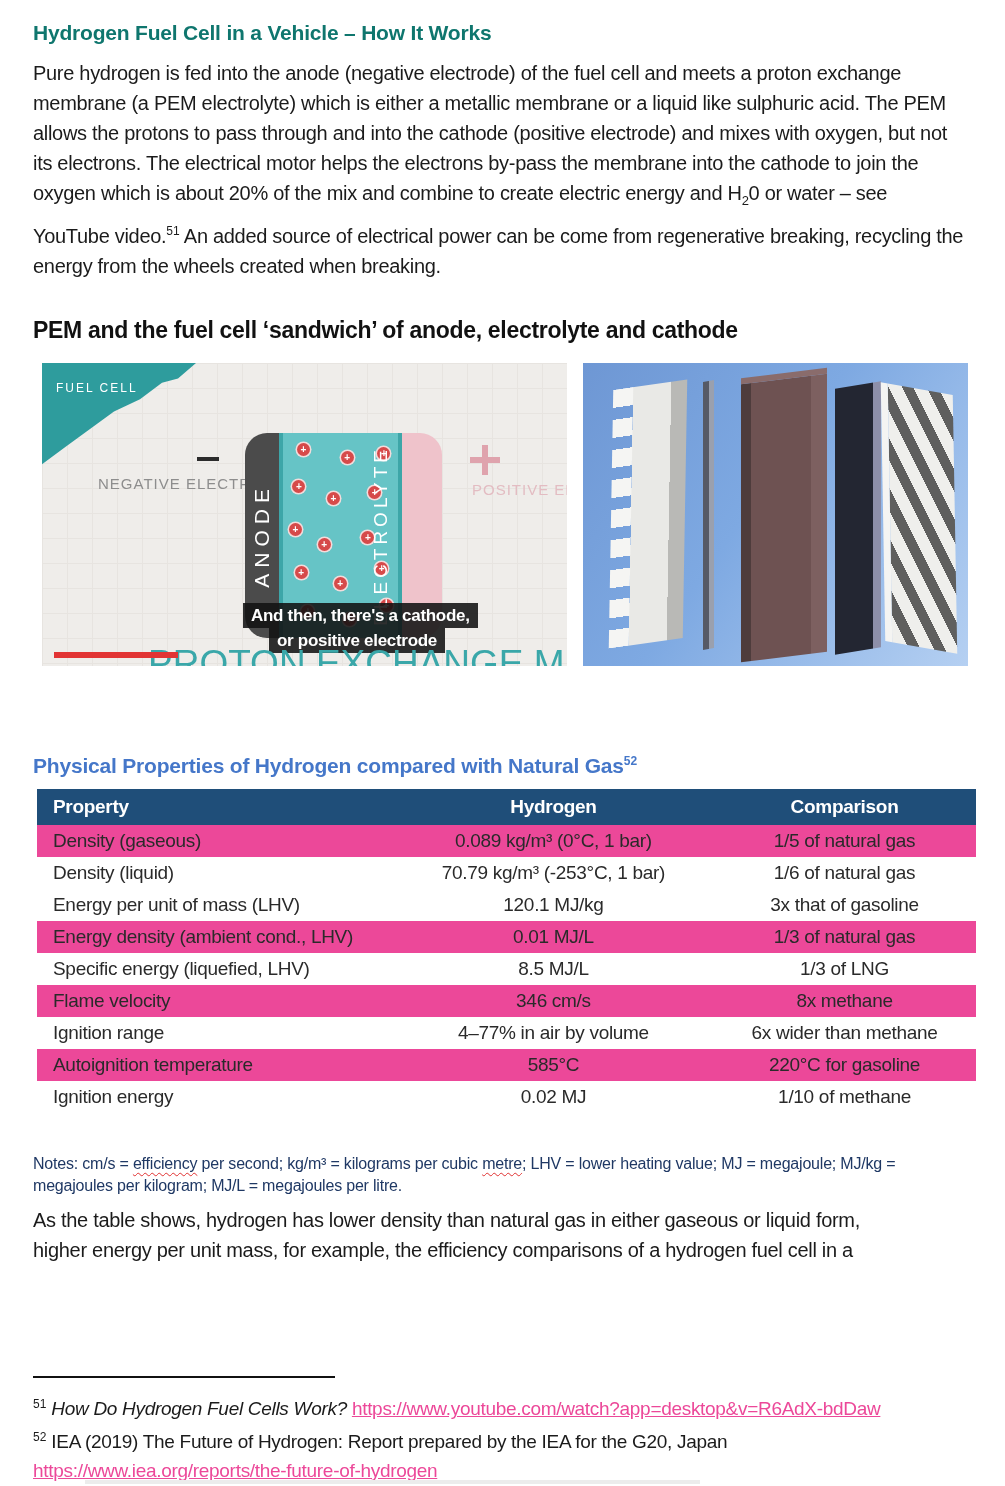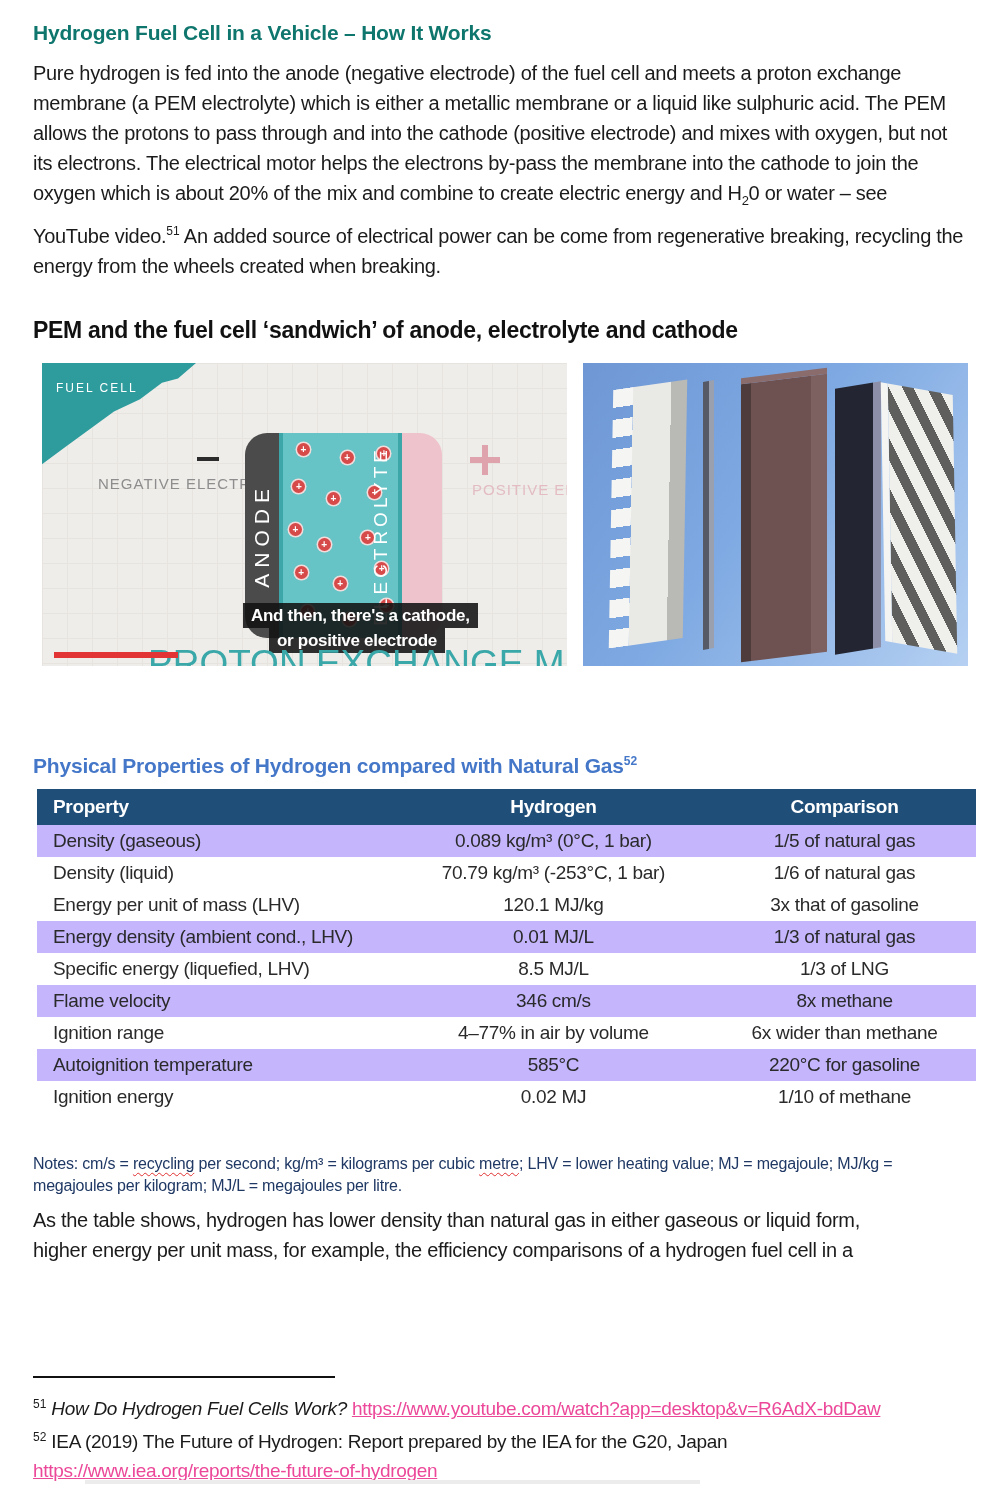--- a/index.html
+++ b/index.html
@@ -126,21 +126,21 @@
   }
   table.props thead th {
     background:#1F4E79; color:#fff; font-weight:700; height:36px; padding:0;
   }
   th.col-prop { width:38%; text-align:left; padding-left:16px !important; }
   th.col-h2   { width:34%; text-align:center; }
   th.col-comp { width:28%; text-align:center; }
   table.props td { height:32px; padding:0; }
   td.col-prop { text-align:left; padding-left:16px !important; }
   td.col-h2, td.col-comp { text-align:center; }
-  tr.shaded td { background:#c4b5fd; }
+  tr.shaded td { background:#ec4899; }
   .table-notes {
     margin:12px 40px 0 33px; font-size:16px; line-height:22px;
     color:#1F3864; letter-spacing:-0.2px;
   }
   .sic { text-decoration:underline wavy #e03131; text-decoration-thickness:1px; text-underline-offset:3px; }
   p.after-table { margin-top:20px; }
   
   .footnotes { position:absolute; left:33px; top:1376px; width:930px; font-size:19px; line-height:28px; }
   .fn-separator { width:302px; height:0; border-top:2px solid #111; margin-bottom:12px; }
   .fn-line { margin:0; }
@@ -253,21 +253,21 @@
           <td class="col-comp">220°C for gasoline</td>
         </tr>
         <tr class="">
           <td class="col-prop">Ignition energy</td>
           <td class="col-h2">0.02 MJ</td>
           <td class="col-comp">1/10 of methane</td>
         </tr>
       </tbody>
   </table>
 
-  <div class="table-notes" style="position:absolute; left:33px; top:1153px; margin:0; width:930px;"><span>Notes: cm/s = </span><span class="sic">recycling</span><span> per second; kg/m³ = kilograms per cubic </span><span class="sic">metre</span><span>; LHV = lower heating value; MJ = megajoule; MJ/kg = megajoules per kilogram; MJ/L = megajoules per litre.</span></div>
+  <div class="table-notes" style="position:absolute; left:33px; top:1153px; margin:0; width:930px;"><span>Notes: cm/s = </span><span class="sic">efficiency</span><span> per second; kg/m³ = kilograms per cubic </span><span class="sic">metre</span><span>; LHV = lower heating value; MJ = megajoule; MJ/kg = megajoules per kilogram; MJ/L = megajoules per litre.</span></div>
 
   <p class="body-para after-table" style="position:absolute; left:0; top:1205px; width:942px; margin-top:0; margin-left:0; padding:0 40px 0 33px;">As the table shows, hydrogen has lower density than natural gas in either gaseous or liquid form, higher energy per unit mass, for example, the efficiency comparisons of a hydrogen fuel cell in a</p>
 
   <div class="footnotes">
     <div class="fn-separator"></div>
     <p class="fn-line"><sup class="fn-num">51</sup> <span class="fn-title">How Do Hydrogen Fuel Cells Work?</span> <a class="doc-link">https://www.youtube.com/watch?app=desktop&amp;v=R6AdX-bdDaw</a></p>
     <p class="fn-line"><sup class="fn-num">52</sup> <span>IEA (2019) The Future of Hydrogen: Report prepared by the IEA for the G20, Japan</span><br><a class="doc-link">https://www.iea.org/reports/the-future-of-hydrogen</a></p>
   </div>
 
   <div class="cutoff-strip"></div>

